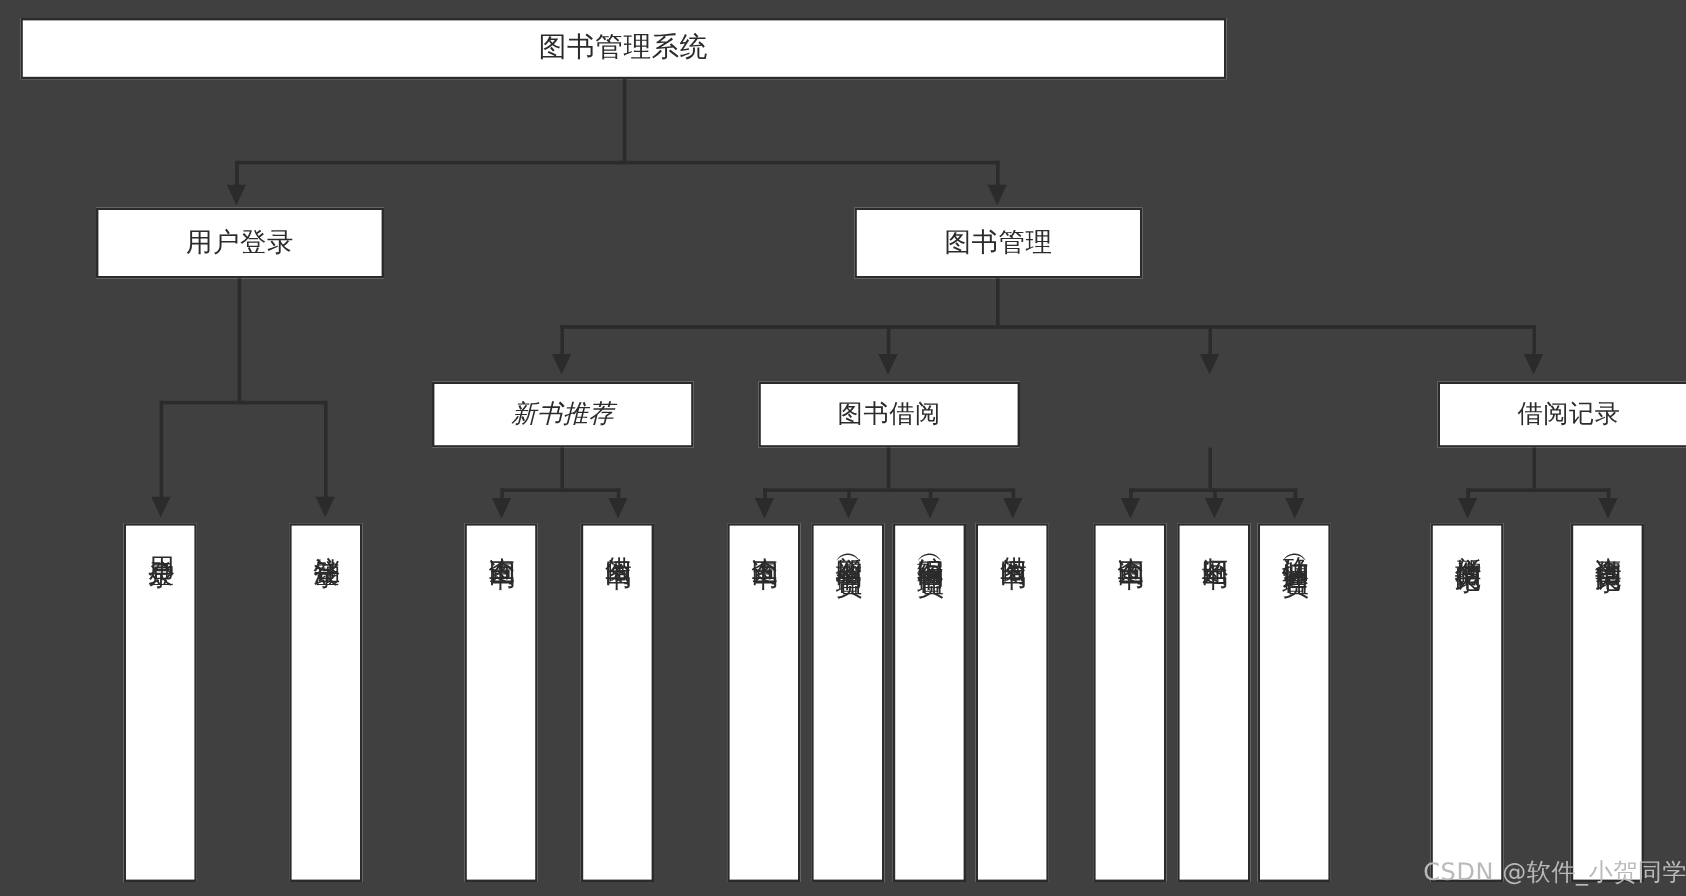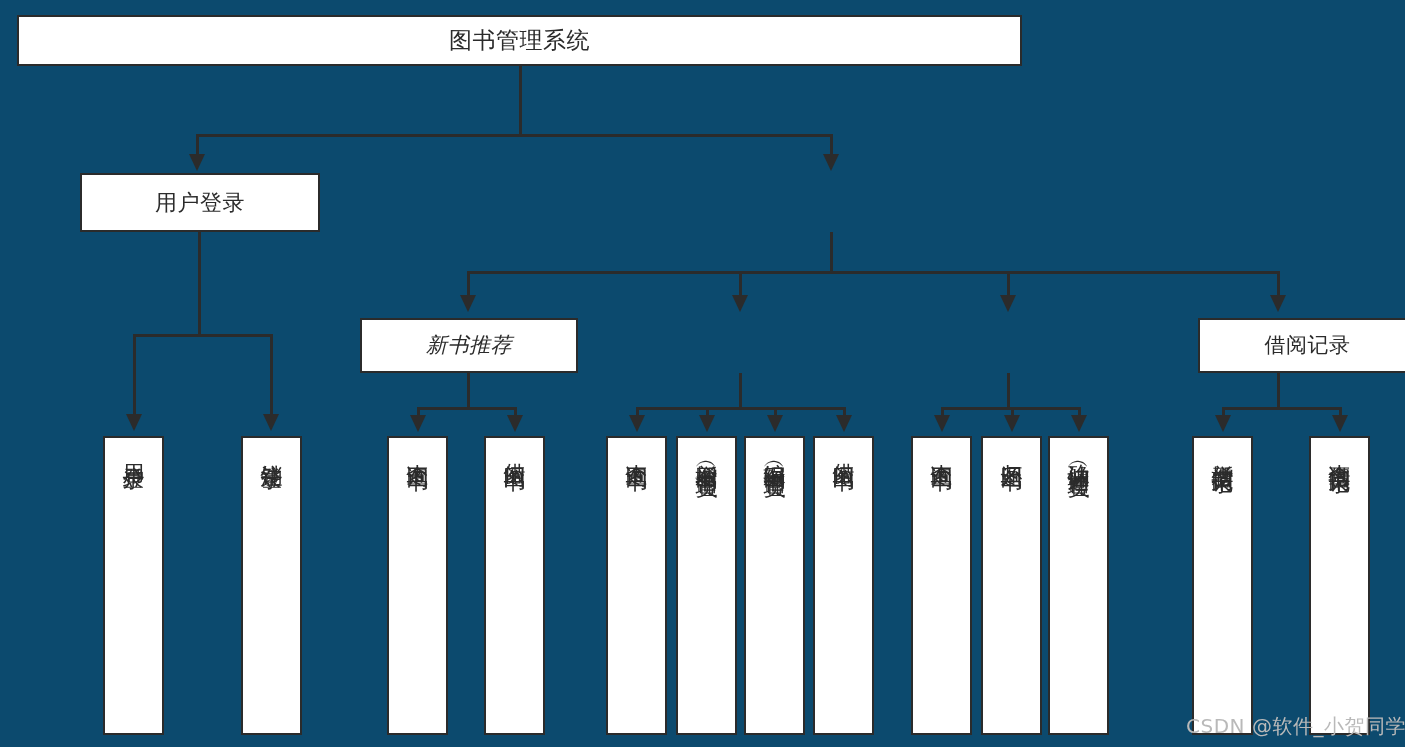--- a/index.html
+++ b/index.html
@@ -9,21 +9,21 @@
     background: #ffffff;
   }
   body {
     font-family: "DejaVu Sans", "Liberation Sans", sans-serif;
     -webkit-font-smoothing: antialiased;
   }
   #canvas {
     position: relative;
     width: 1405px;
     height: 747px;
-    background: #0c4a6e;
+    background: #404040;
     overflow: hidden;
   }
   
   .node {
     position: absolute;
     box-sizing: border-box;
     background: #ffffff;
     border: 2px solid #2b2b2b;
     color: #2b2b2b;
     display: flex;
@@ -95,20 +95,23 @@
 
   <div class="hline" style="left:196px; top:134px; width:637px;"></div>
 
   <div class="vline" style="left:196px; top:134px; height:22px;"></div>
   <div class="arrow" style="left:189px; top:154px;"></div>
   <div class="vline" style="left:830px; top:134px; height:22px;"></div>
   <div class="arrow" style="left:823px; top:154px;"></div>
 
   <div class="node node-l1" style="left:80px; top:173px; width:240px; height:59px;">
     <span class="label">用户登录</span>
+  </div>
+  <div class="node node-l1" style="left:712px; top:173px; width:240px; height:59px;">
+    <span class="label">图书管理</span>
   </div>
 
   <div class="vline" style="left:198px; top:232px; height:102px;"></div>
   <div class="hline" style="left:133px; top:334px; width:139px;"></div>
   <div class="vline" style="left:133px; top:334px; height:82px;"></div>
   <div class="arrow" style="left:126px; top:414px;"></div>
   <div class="vline" style="left:270px; top:334px; height:82px;"></div>
   <div class="arrow" style="left:263px; top:414px;"></div>
 
   <div class="vline" style="left:830px; top:232px; height:39px;"></div>
@@ -118,20 +121,23 @@
   <div class="vline" style="left:739px; top:271px; height:26px;"></div>
   <div class="arrow" style="left:732px; top:295px;"></div>
   <div class="vline" style="left:1007px; top:271px; height:26px;"></div>
   <div class="arrow" style="left:1000px; top:295px;"></div>
   <div class="vline" style="left:1277px; top:271px; height:26px;"></div>
   <div class="arrow" style="left:1270px; top:295px;"></div>
 
   <div class="node node-l2" style="left:360px; top:318px; width:218px; height:55px;font-style:italic;">
     <span class="label">新书推荐</span>
   </div>
+  <div class="node node-l2" style="left:632px; top:318px; width:218px; height:55px;">
+    <span class="label">图书借阅</span>
+  </div>
   <div class="node node-l2" style="left:1170px; top:318px; width:219px; height:55px;margin-left:28px;">
     <span class="label">借阅记录</span>
   </div>
 
   <div class="vline" style="left:467px; top:373px; height:34px;"></div>
   <div class="hline" style="left:417px; top:407px; width:100px;"></div>
   <div class="vline" style="left:417px; top:407px; height:10px;"></div>
   <div class="arrow" style="left:410px; top:415px;"></div>
   <div class="vline" style="left:514px; top:407px; height:10px;"></div>
   <div class="arrow" style="left:507px; top:415px;"></div>

